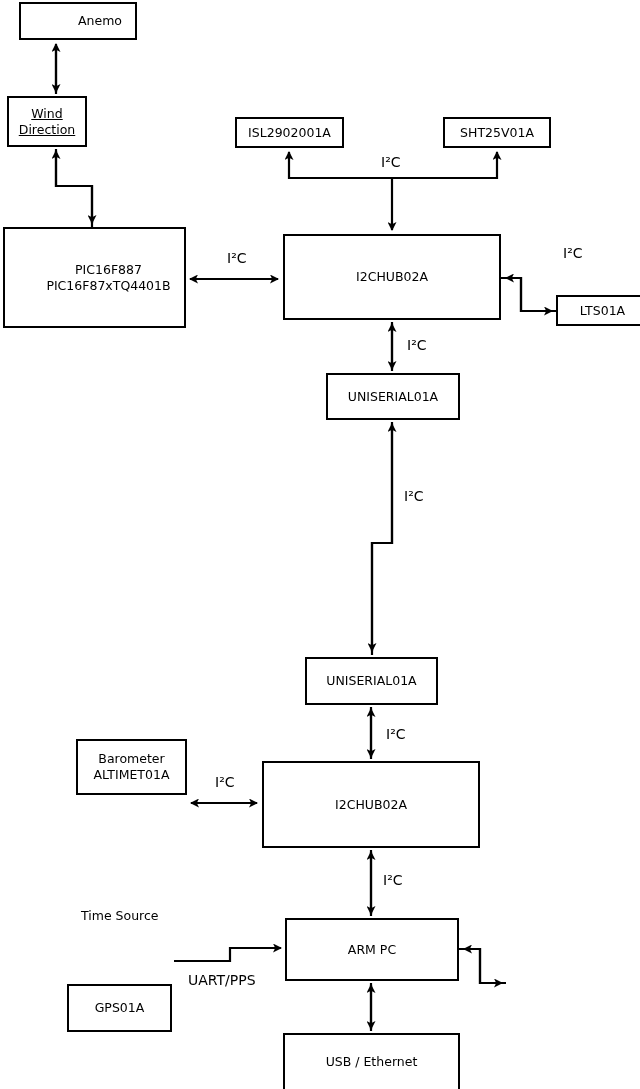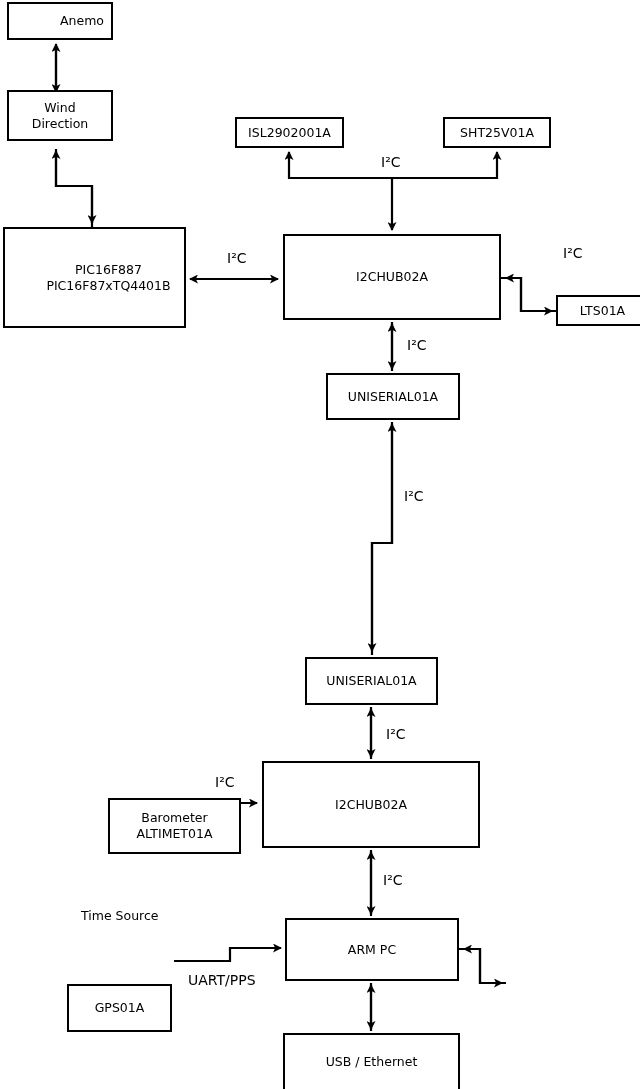--- a/index.html
+++ b/index.html
@@ -105,41 +105,41 @@
       <polyline points="174,961 230,961 230,948 281,948" marker-end="url(#ah)"></polyline>
 
       <polyline points="506,983 480,983 480,949 464,949" marker-end="url(#ah)"></polyline>
       <polyline points="459,949 480,949 480,983 502,983" marker-end="url(#ah)"></polyline>
 
       <line x1="371" y1="983" x2="371" y2="1029" marker-end="url(#ah)"></line>
       <line x1="371" y1="1031" x2="371" y2="985" marker-end="url(#ah)"></line>
     </g>
   </svg>
 
-  <div class="node" style="left:7px;  top:2px;    width:106px;  height:38px;padding-left:44px;">Anemo</div>
+  <div class="node" style="left:19px;  top:2px;    width:118px;  height:38px;padding-left:44px;">Anemo</div>
 
-  <div class="node" style="left:7px;  top:90px;   width:106px;  height:51px;">Wind
+  <div class="node" style="left:7px;  top:96px;   width:80px;  height:51px;text-decoration:underline;">Wind
 Direction</div>
 
   <div class="node" style="left:3px;  top:227px;  width:183px; height:101px;padding-left:28px;">PIC16F887
 PIC16F87xTQ4401B</div>
 
   <div class="node" style="left:235px; top:117px; width:109px; height:31px;">ISL2902001A</div>
 
   <div class="node" style="left:443px; top:117px; width:108px; height:31px;">SHT25V01A</div>
 
   <div class="node" style="left:283px; top:234px; width:218px; height:86px;">I2CHUB02A</div>
 
   <div class="node" style="left:556px; top:295px; width:93px;  height:31px;">LTS01A</div>
 
   <div class="node" style="left:326px; top:373px; width:134px; height:47px;">UNISERIAL01A</div>
 
   <div class="node" style="left:305px; top:657px; width:133px; height:48px;">UNISERIAL01A</div>
 
-  <div class="node" style="left:76px;  top:798px; width:133px; height:56px;margin-left:32px;">Barometer
+  <div class="node" style="left:76px;  top:739px; width:111px; height:56px;">Barometer
 ALTIMET01A</div>
 
   <div class="node" style="left:262px; top:761px; width:218px; height:87px;">I2CHUB02A</div>
 
   <div class="node" style="left:67px;  top:936px; width:105px; height:48px;margin-top:48px;">GPS01A</div>
 
   <div class="node" style="left:285px; top:918px; width:174px; height:63px;">ARM PC</div>
 
 
   <div class="node" style="left:283px; top:1033px; width:177px; height:58px;">USB / Ethernet</div>

